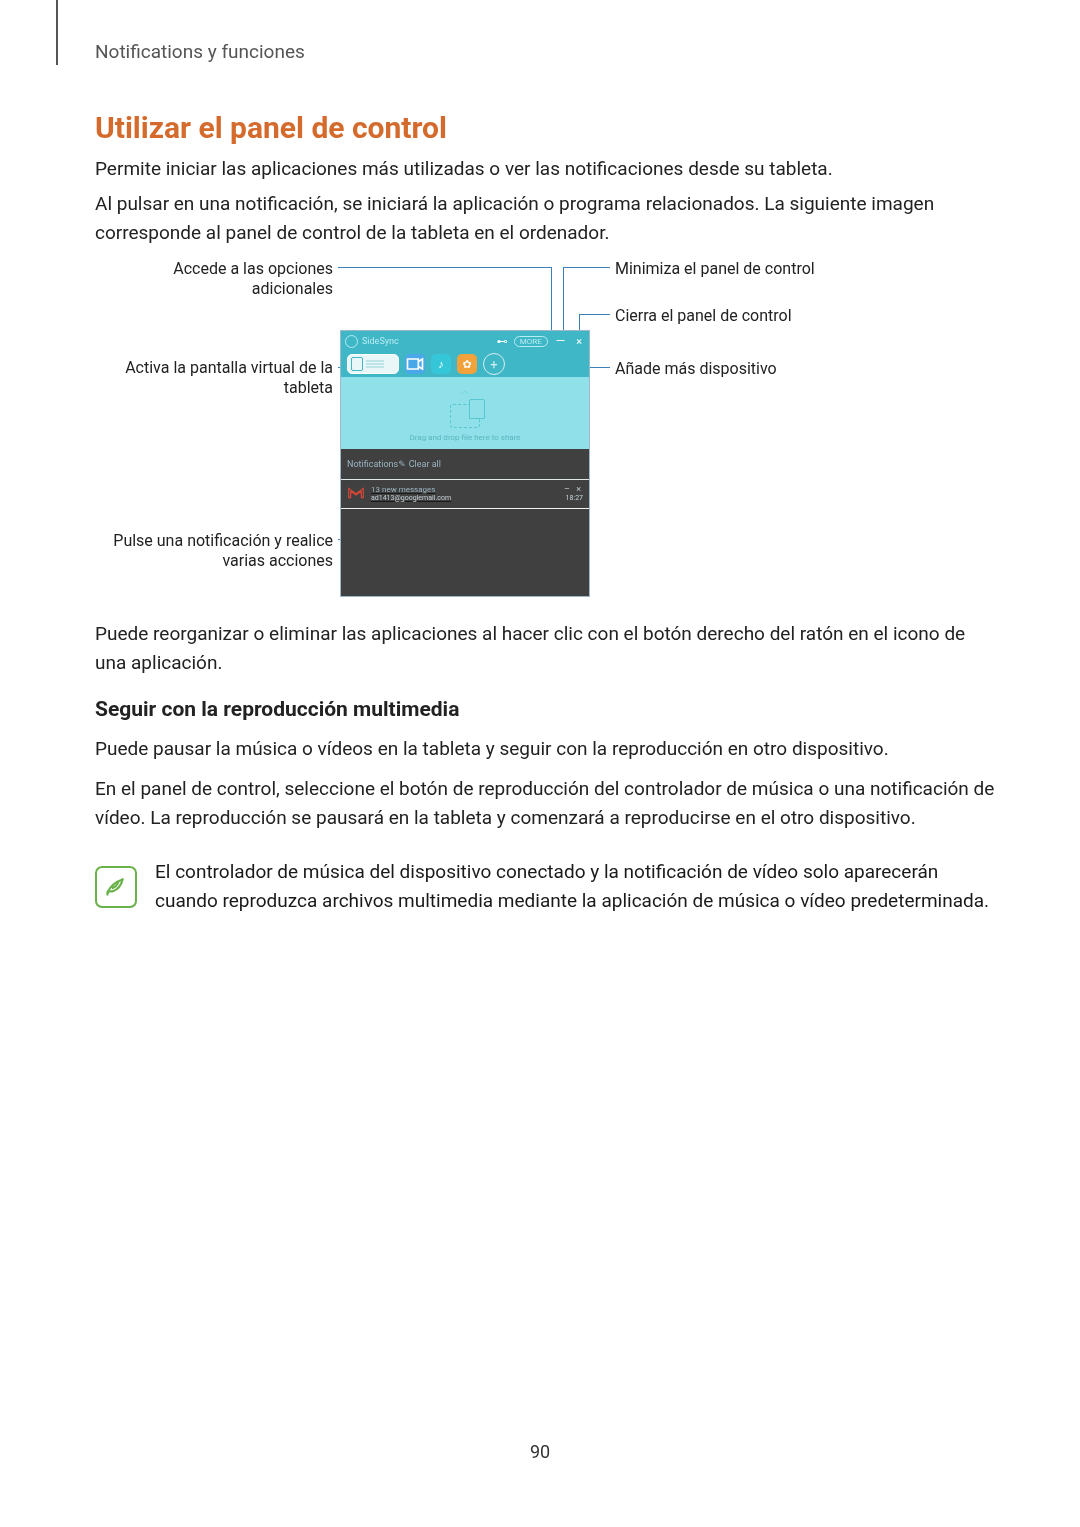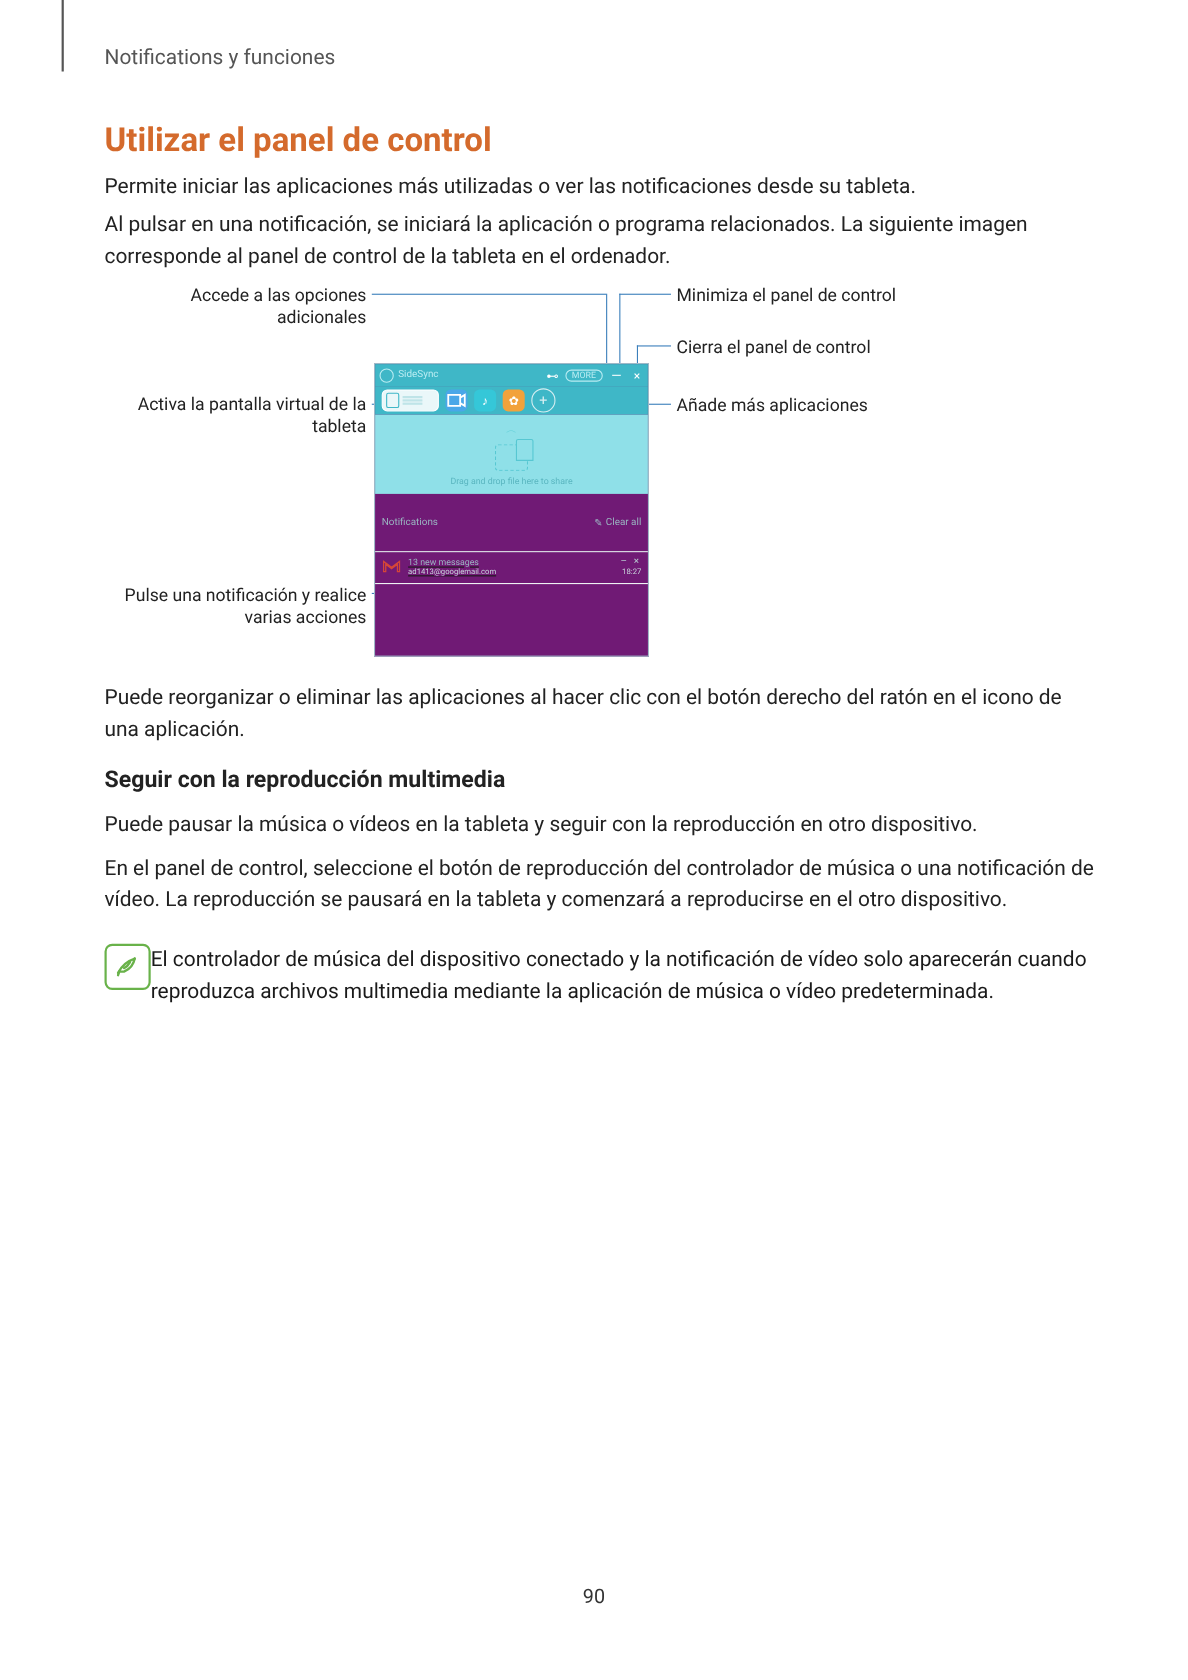--- a/index.html
+++ b/index.html
@@ -87,21 +87,21 @@
   }
 
   
   .app {
     position: absolute;
     top: 77px;
     left: 245px;
     width: 248px;
     height: 265px;
     border: 1px solid #9fb8c7;
-    background: #701a75;
+    background: #404040;
     font-size: 9px;
   }
   .app-header {
     height: 20px;
     background: #3fb7c7;
     display: flex;
     align-items: center;
     padding: 0 4px;
     gap: 4px;
   }
@@ -188,22 +188,22 @@
     border: 1.5px solid #57c7d2;
     border-radius: 2px 2px 0 0;
     right: -6px; top: -6px;
     background: #8fe0e8;
   }
   .share-text { color: #5ab6c0; font-size: 8px; }
   .notif-head {
     height: 20px;
     display: flex;
     align-items: center;
-    justify-content: space-between;
-    padding: 16px 6px;
+    justify-content: flex-start;
+    padding: 5px 6px;
     border-bottom: 1px solid #e0e7eb;
     color: #9ab4c1;
   }
   .notif-head .right { display: flex; gap: 3px; align-items: center; }
   .notif-item {
     display: flex;
     align-items: center;
     gap: 6px;
     padding: 4px 6px 6px;
     border-bottom: 1px solid #eef2f4;
@@ -220,20 +220,22 @@
   .notif-right .mx { color: #b6c6cf; font-size: 9px; letter-spacing: 2px; }
   .notif-right .tm { color: #c9d5dc; font-size: 7px; }
 
   
   .note {
     position: absolute;
     top: 858px;
     left: 95px;
     right: 82px;
     display: flex;
+    gap: 18px;
+    align-items: center;
   }
   .note-icon {
     width: 38px;
     height: 38px;
     border: 2px solid #69b24a;
     border-radius: 7px;
     display: flex;
     align-items: center;
     justify-content: center;
     flex: none;
@@ -264,21 +266,21 @@
 <div id="p2" class="para">Al pulsar en una notificación, se iniciará la aplicación o programa relacionados. La siguiente imagen corresponde al panel de control de la tableta en el ordenador.</div>
 
 <div class="diagram">
 
   <div class="callout co-left" style="top:6px; left:0; width:238px;">Accede a las opciones adicionales</div>
   <div class="callout co-left" style="top:105px; left:0; width:238px;">Activa la pantalla virtual de la tableta</div>
   <div class="callout co-left" style="top:278px; left:0; width:238px;">Pulse una notificación y realice varias acciones</div>
 
   <div class="callout co-right" style="top:6px; left:520px; width:260px;">Minimiza el panel de control</div>
   <div class="callout co-right" style="top:53px; left:520px; width:260px;">Cierra el panel de control</div>
-  <div class="callout co-right" style="top:106px; left:520px; width:260px;">Añade más aplicaciones</div>
+  <div class="callout co-right" style="top:106px; left:520px; width:260px;">Añade más dispositivo</div>
 
   <div class="line-h" style="top:14px; left:243px; width:213px;"></div>
   <div class="line-v" style="top:14px; left:456px; height:63px;"></div>
   <div class="line-h" style="top:77px; left:398px; width:58px;"></div>
   <div class="line-v" style="top:77px; left:398px; height:11px;"></div>
 
   <div class="line-h" style="top:14px; left:468px; width:47px;"></div>
   <div class="line-v" style="top:14px; left:468px; height:63px;"></div>
   <div class="line-v" style="top:77px; left:468px; height:11px;"></div>
 

